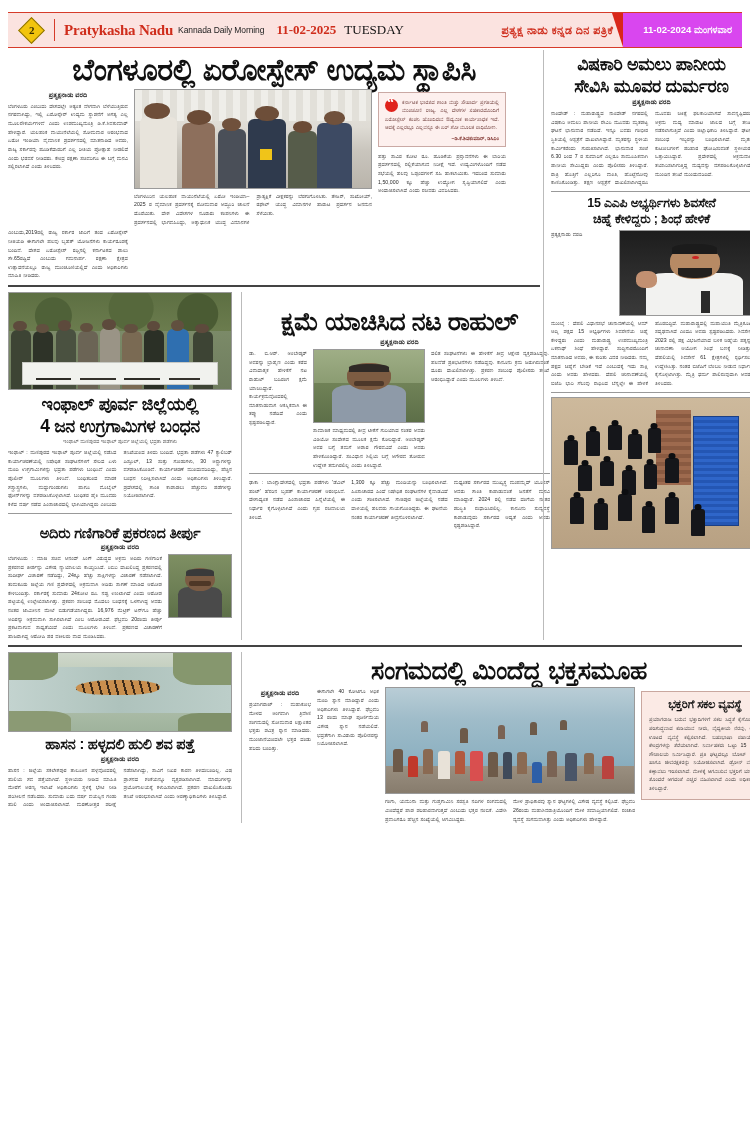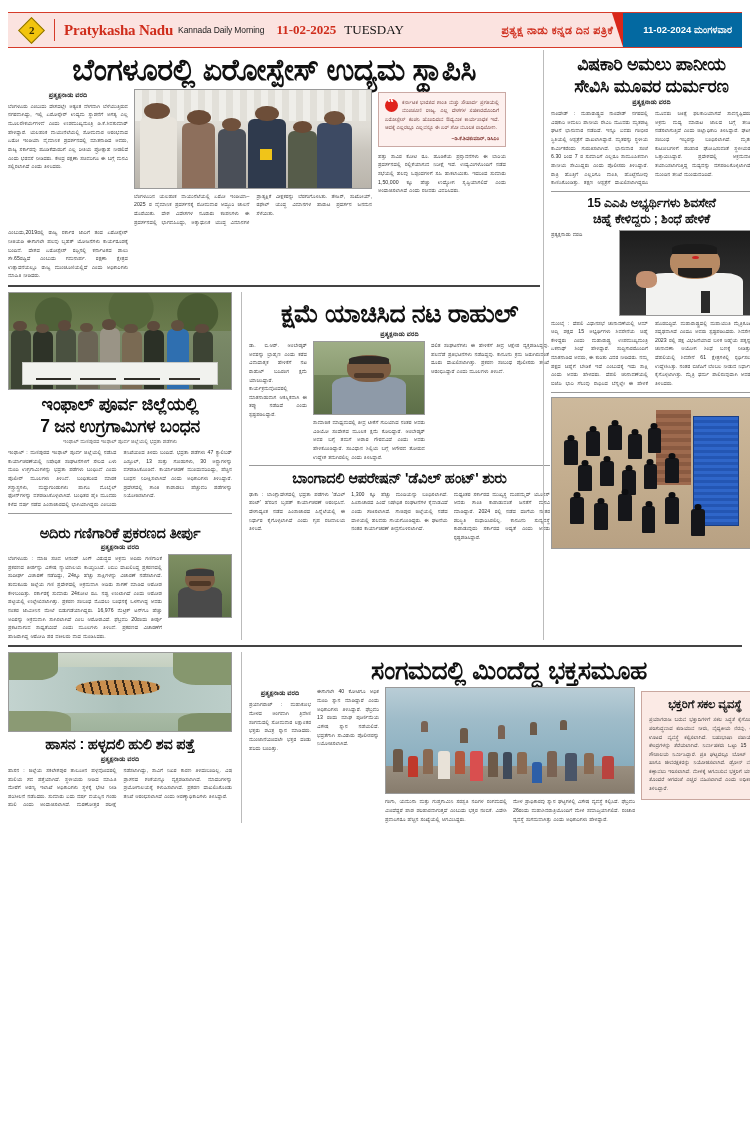--- a/index.html
+++ b/index.html
@@ -52,21 +52,21 @@
     font-family:"Liberation Serif", serif;margin-left:12px;
   }
   .mh-day{
     font-size:13px;color:#111;font-family:"Liberation Serif", serif;margin-left:8px;
   }
   .mh-kan{
     margin-left:auto;font-size:11px;color:#cf2d1c;font-weight:bold;
     letter-spacing:.4px;padding-right:10px;
   }
   .mh-tag{
-    background:#0369a1;color:#fff;font-size:9.5px;font-weight:bold;
+    background:#d946ef;color:#fff;font-size:9.5px;font-weight:bold;
     height:34px;display:flex;align-items:center;padding:0 10px 0 20px;
     position:relative;
   }
   .mh-tag::before{
     content:"";position:absolute;left:-11px;top:0;
     border-style:solid;border-width:0 11px 34px 0;
     border-color:transparent #d9271a transparent transparent;
   }
 
   
@@ -296,21 +296,21 @@
               <div class="head" style="left:73%;bottom:61%;width:6%;height:11%;background:#61503f;"></div>
               <div class="fig" style="left:83%;width:9%;height:60%;background:#3d4434;"></div>
               <div class="head" style="left:84%;bottom:58%;width:6%;height:10%;background:#5d4a3c;"></div>
               <div class="p-table"></div>
               <div style="left:12%;bottom:9%;width:16%;height:3%;background:#2d2b26;"></div>
               <div style="left:32%;bottom:9%;width:16%;height:3%;background:#35322c;"></div>
               <div style="left:52%;bottom:9%;width:16%;height:3%;background:#2d2b26;"></div>
               <div style="left:72%;bottom:9%;width:14%;height:3%;background:#35322c;"></div>
             </div>
             <div class="hl-2">ಇಂಫಾಲ್ ಪೂರ್ವ ಜಿಲ್ಲೆಯಲ್ಲಿ</div>
-            <div class="hl-2" style="margin-top:0;">7 ಜನ ಉಗ್ರಗಾಮಿಗಳ ಬಂಧನ</div>
+            <div class="hl-2" style="margin-top:0;">4 ಜನ ಉಗ್ರಗಾಮಿಗಳ ಬಂಧನ</div>
             <div class="capt">ಇಂಫಾಲ್ ಮಣಿಪುರದ ಇಂಫಾಲ್ ಪೂರ್ವ ಜಿಲ್ಲೆಯಲ್ಲಿ ಭದ್ರತಾ ಪಡೆಗಳು</div>
             <div class="bodytext k two" style="margin-top:3px;">ಇಂಫಾಲ್ : ಮಣಿಪುರದ ಇಂಫಾಲ್ ಪೂರ್ವ ಜಿಲ್ಲೆಯಲ್ಲಿ ನಡೆಸಿದ ಕಾರ್ಯಾಚರಣೆಯಲ್ಲಿ ನಿಷೇಧಿತ ಸಂಘಟನೆಗಳಿಗೆ ಸೇರಿದ ಏಳು ಮಂದಿ ಉಗ್ರಗಾಮಿಗಳನ್ನು ಭದ್ರತಾ ಪಡೆಗಳು ಬಂಧಿಸಿವೆ ಎಂದು ಪೊಲೀಸ್ ಮೂಲಗಳು ತಿಳಿಸಿವೆ. ಬಂಧಿತರಿಂದ ಮಾರಕ ಶಸ್ತ್ರಾಸ್ತ್ರಗಳು, ಮದ್ದುಗುಂಡುಗಳು ಹಾಗೂ ಮೊಬೈಲ್ ಫೋನ್‌ಗಳನ್ನು ವಶಪಡಿಸಿಕೊಳ್ಳಲಾಗಿದೆ. ಬಂಧಿತರ ಪೈಕಿ ಮೂವರು ಕಳೆದ ವರ್ಷ ನಡೆದ ಹಿಂಸಾಚಾರದಲ್ಲಿ ಭಾಗಿಯಾಗಿದ್ದರು ಎಂಬುದು ತನಿಖೆಯಿಂದ ತಿಳಿದು ಬಂದಿದೆ. ಭದ್ರತಾ ಪಡೆಗಳು 47 ಕ್ಯಾಲಿಬರ್ ಪಿಸ್ತೂಲ್, 13 ಸುತ್ತು ಗುಂಡುಗಳು, 30 ಅಸ್ಟ್ರಾಗಳನ್ನು ವಶಪಡಿಸಿಕೊಂಡಿವೆ. ಕಾರ್ಯಾಚರಣೆ ಮುಂದುವರಿದಿದ್ದು, ಹೆಚ್ಚಿನ ಬಂಧನ ನಿರೀಕ್ಷಿಸಲಾಗಿದೆ ಎಂದು ಅಧಿಕಾರಿಗಳು ತಿಳಿಸಿದ್ದಾರೆ. ಪ್ರದೇಶದಲ್ಲಿ ಶಾಂತಿ ಕಾಪಾಡಲು ಹೆಚ್ಚುವರಿ ಪಡೆಗಳನ್ನು ನಿಯೋಜಿಸಲಾಗಿದೆ.</div>
           </div>
 
           <div class="rule"></div>
 
           <div>
             <div class="hl-3" style="margin-top:11px;">ಅದಿರು ಗಣಿಗಾರಿಕೆ ಪ್ರಕರಣದ ತೀರ್ಪು</div>
             <div class="byline">ಪ್ರತ್ಯಕ್ಷನಾಡು ವರದಿ</div>
             <div style="display:flex;gap:6px;">
@@ -326,21 +326,21 @@
               </div>
             </div>
           </div>
         </div>
 
         <div class="vline"></div>
 
         <div style="width:301px;flex:0 0 301px;padding-left:4px;">
 
           <div>
-            <div class="hl-band" style="margin-top:8px;">ಕ್ಷಮೆ ಯಾಚಿಸಿದ ನಟ ರಾಹುಲ್</div>
+            <div class="hl-band" style="margin-top:16px;">ಕ್ಷಮೆ ಯಾಚಿಸಿದ ನಟ ರಾಹುಲ್</div>
             <div class="byline">ಪ್ರತ್ಯಕ್ಷನಾಡು ವರದಿ</div>
             <div style="display:flex;gap:6px;">
               <div style="width:58px;flex:0 0 58px;">
                 <div class="bodytext k">ಡಾ. ಬಿ.ಆರ್. ಅಂಬೇಡ್ಕರ್ ಅವರನ್ನು ಬ್ರಾಹ್ಮಣ ಎಂದು ಕರೆದ ವಿವಾದಾತ್ಮಕ ಹೇಳಿಕೆಗೆ ನಟ ರಾಹುಲ್ ಬಹಿರಂಗ ಕ್ಷಮೆ ಯಾಚಿಸಿದ್ದಾರೆ. ಕಾರ್ಯಕ್ರಮವೊಂದರಲ್ಲಿ ಮಾತನಾಡುವಾಗ ಆಕಸ್ಮಿಕವಾಗಿ ಈ ತಪ್ಪು ನಡೆದಿದೆ ಎಂದು ಸ್ಪಷ್ಟಪಡಿಸಿದ್ದಾರೆ.</div>
               </div>
               <div style="width:112px;flex:0 0 112px;">
                 <div class="ph" style="height:72px;">
                   <div class="p-prt"></div>
                   <div style="position:absolute;left:0;right:0;top:0;height:46%;background:linear-gradient(#9fae86,#8b9c72);"></div>
                   <div style="position:absolute;left:16%;bottom:0;width:68%;height:52%;background:#8e9aa8;border-radius:22% 22% 0 0;"></div>
@@ -352,21 +352,20 @@
               </div>
               <div style="width:118px;flex:0 0 118px;">
                 <div class="bodytext k">ದಲಿತ ಸಂಘಟನೆಗಳು ಈ ಹೇಳಿಕೆಗೆ ತೀವ್ರ ಆಕ್ಷೇಪ ವ್ಯಕ್ತಪಡಿಸಿದ್ದವು. ಹಲವೆಡೆ ಪ್ರತಿಭಟನೆಗಳು ನಡೆದಿದ್ದವು. ಕಾನೂನು ಕ್ರಮ ಜರುಗಿಸುವಂತೆ ದೂರು ದಾಖಲಿಸಲಾಗಿತ್ತು. ಪ್ರಕರಣ ಸಂಬಂಧ ಪೊಲೀಸರು ತನಿಖೆ ಆರಂಭಿಸಿದ್ದಾರೆ ಎಂದು ಮೂಲಗಳು ತಿಳಿಸಿವೆ.</div>
               </div>
             </div>
           </div>
 
           <div class="rule"></div>
 
           <div>
-            <div class="hl-3">ಬಾಂಗಾದಲಿ ಆಪರೇಷನ್ 'ಡೆವಿಲ್ ಹಂಟ್' ಶುರು</div>
             <div style="display:flex;gap:6px;margin-top:3px;">
               <div style="flex:1;">
                   <div class="bodytext k">ಢಾಕಾ : ಬಾಂಗ್ಲಾದೇಶದಲ್ಲಿ ಭದ್ರತಾ ಪಡೆಗಳು 'ಡೆವಿಲ್ ಹಂಟ್' ಹೆಸರಿನ ಬೃಹತ್ ಕಾರ್ಯಾಚರಣೆ ಆರಂಭಿಸಿವೆ. ದೇಶಾದ್ಯಂತ ನಡೆದ ಹಿಂಸಾಚಾರದ ಹಿನ್ನೆಲೆಯಲ್ಲಿ ಈ ನಿರ್ಧಾರ ಕೈಗೊಳ್ಳಲಾಗಿದೆ ಎಂದು ಗೃಹ ಸಚಿವಾಲಯ ತಿಳಿಸಿದೆ.</div>
                 </div>
               <div style="flex:1;">
                   <div class="bodytext k">1,300 ಕ್ಕೂ ಹೆಚ್ಚು ಮಂದಿಯನ್ನು ಬಂಧಿಸಲಾಗಿದೆ. ಹಿಂಸಾಚಾರದ ಹಿಂದೆ ನಿಷೇಧಿತ ಸಂಘಟನೆಗಳ ಕೈವಾಡವಿದೆ ಎಂದು ಶಂಕಿಸಲಾಗಿದೆ. ಗಾಜಿಪುರ ಜಿಲ್ಲೆಯಲ್ಲಿ ನಡೆದ ದಾಳಿಯಲ್ಲಿ ಹಲವರು ಗಾಯಗೊಂಡಿದ್ದರು. ಈ ಘಟನೆಯ ನಂತರ ಕಾರ್ಯಾಚರಣೆ ತೀವ್ರಗೊಳಿಸಲಾಗಿದೆ.</div>
                 </div>
               <div style="flex:1;">
                   <div class="bodytext k">ಮಧ್ಯಂತರ ಸರ್ಕಾರದ ಮುಖ್ಯಸ್ಥ ಮುಹಮ್ಮದ್ ಯೂನಸ್ ಅವರು ಶಾಂತಿ ಕಾಪಾಡುವಂತೆ ಜನತೆಗೆ ಮನವಿ ಮಾಡಿದ್ದಾರೆ. 2024 ರಲ್ಲಿ ನಡೆದ ದಂಗೆಯ ನಂತರ ಪರಿಸ್ಥಿತಿ ಸುಧಾರಿಸಿರಲಿಲ್ಲ. ಕಾನೂನು ಸುವ್ಯವಸ್ಥೆ ಕಾಪಾಡುವುದು ಸರ್ಕಾರದ ಆದ್ಯತೆ ಎಂದು ಅವರು ಸ್ಪಷ್ಟಪಡಿಸಿದ್ದಾರೆ.</div>
                 </div>

